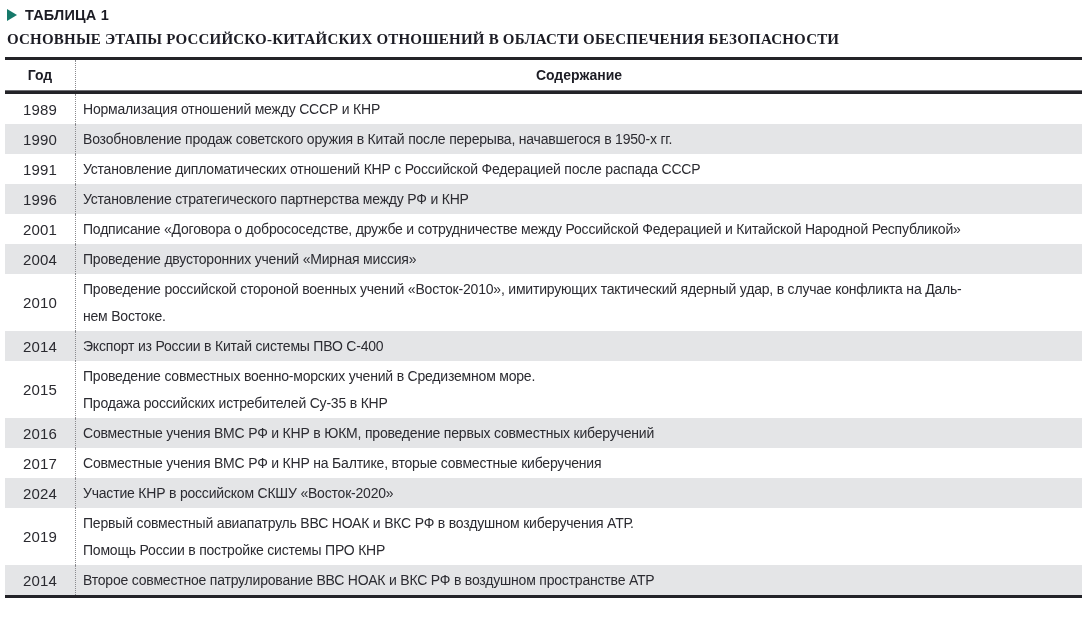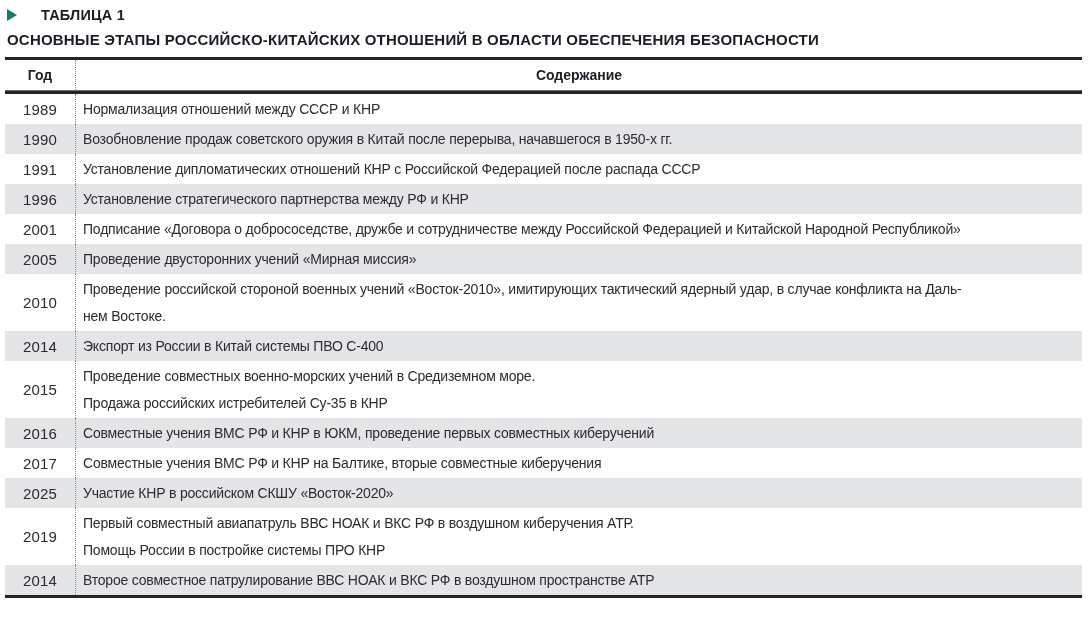--- a/index.html
+++ b/index.html
@@ -8,34 +8,35 @@
     width: 1088px; height: 617px;
     font-family: "Liberation Sans", sans-serif;
     color: #26262c;
     overflow: hidden;
   }
   .page { position: relative; width: 1088px; height: 617px; background: #ffffff; }
 
   
   .title-block { padding: 7px 8px 0 7px; }
   .title-tag {
-    display: flex; align-items: center; gap: 24px;
+    display: flex; align-items: center; gap: 8px;
     font-weight: bold; font-size: 14.5px; letter-spacing: 0.2px;
     color: #1c1c24;
   }
   .arrow-icon {
     width: 0; height: 0; flex-shrink: 0;
     border-left: 10px solid #16796a;
     border-top: 6px solid transparent;
     border-bottom: 6px solid transparent;
   }
   .title-heading {
     margin-top: 8px;
     font-weight: bold; font-size: 15px; letter-spacing: 0.2px;
     color: #1c1c24;
+    font-family: Liberation Serif, serif;
   }
 
   
   .table-wrap { margin: 9px 6px 0 5px; }
   .rule-thick { height: 3px; background: #232328; }
   .header-row {
     display: flex; height: 30px;
     font-weight: bold; font-size: 14px; color: #1c1c24;
   }
   .header-sep {
@@ -120,21 +121,21 @@
             <div class="content-line">Установление стратегического партнерства между РФ и КНР</div>
           </div>
         </div>
         <div class="row">
           <div class="year-cell">2001</div>
           <div class="content-cell">
             <div class="content-line">Подписание «Договора о добрососедстве, дружбе и сотрудничестве между Российской Федерацией и Китайской Народной Республикой»</div>
           </div>
         </div>
         <div class="row">
-          <div class="year-cell">2005</div>
+          <div class="year-cell">2004</div>
           <div class="content-cell">
             <div class="content-line">Проведение двусторонних учений «Мирная миссия»</div>
           </div>
         </div>
         <div class="row">
           <div class="year-cell">2010</div>
           <div class="content-cell">
             <div class="content-line">Проведение российской стороной военных учений «Восток-2010», имитирующих тактический ядерный удар, в случае конфликта на Даль-</div>
             <div class="content-line">нем Востоке.</div>
           </div>
@@ -158,21 +159,21 @@
             <div class="content-line">Совместные учения ВМС РФ и КНР в ЮКМ, проведение первых совместных киберучений</div>
           </div>
         </div>
         <div class="row">
           <div class="year-cell">2017</div>
           <div class="content-cell">
             <div class="content-line">Совместные учения ВМС РФ и КНР на Балтике, вторые совместные киберучения</div>
           </div>
         </div>
         <div class="row">
-          <div class="year-cell">2025</div>
+          <div class="year-cell">2024</div>
           <div class="content-cell">
             <div class="content-line">Участие КНР в российском СКШУ «Восток-2020»</div>
           </div>
         </div>
         <div class="row">
           <div class="year-cell">2019</div>
           <div class="content-cell">
             <div class="content-line">Первый совместный авиапатруль ВВС НОАК и ВКС РФ в воздушном киберучения АТР.</div>
             <div class="content-line">Помощь России в постройке системы ПРО КНР</div>
           </div>

